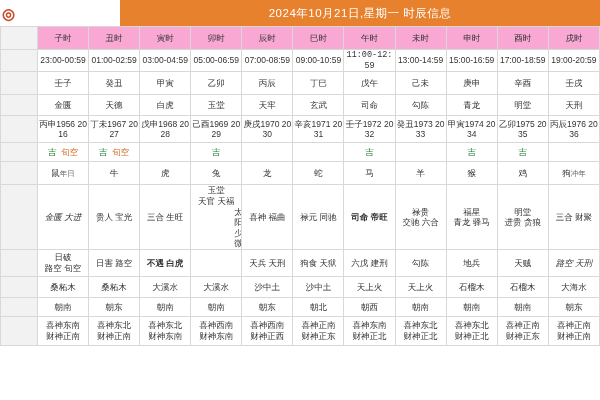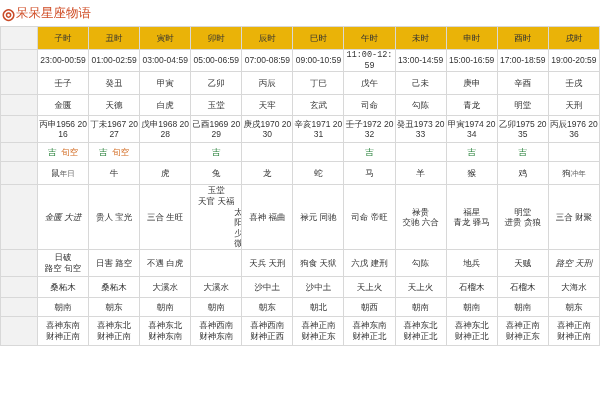--- a/index.html
+++ b/index.html
@@ -76,21 +76,21 @@
   td.label {
     background: #f2f2f2;
     width: 36px;
     color: #444;
   }
   
   .r-hour td {
     height: 22px;
     font-size: 12px;
     color: #2d2d2d;
-    background: #eab308;
+    background: #f9a8d4;
   }
   .r-hour td.label { background: #f2f2f2; }
   .r-range td {
     height: 18px;
     font-size: 8px;
     color: #555;
   }
   .r-gz td {
     height: 22px;
     font-size: 10.5px;
@@ -140,22 +140,22 @@
   .sub { font-size: 7.5px; color: #666; }
 </style>
 </head>
 <body>
 
 <div class="page">
 
   <div class="header">
     <div class="brand">
       <span class="brand-logo">◎</span>
-      <span class="brand-text">呆呆星座物语</span>
     </div>
+    <div class="title-bar">2024年10月21日,星期一 时辰信息</div>
   </div>
 
   <table class="cal">
     <tbody id="tbody">
         <tr class="r-hour">
           <td class="label"></td>
           <td>
             <span style="display: block;">子时</span>
           </td>
           <td>
@@ -355,21 +355,21 @@
             <span style="display: block;">天官 天福</span>
             <span style="display: block; margin-left: 43px;">太阳 少微</span>
           </td>
           <td>
             <span style="display: block;">喜神 福曲</span>
           </td>
           <td>
             <span style="display: block;">禄元 同驰</span>
           </td>
           <td>
-            <span style="display: block;">司命 帝旺</span>
+            <span style="display: block; font-weight: bold;">司命 帝旺</span>
           </td>
           <td>
             <span style="display: block;">禄贵</span>
             <span style="display: block;">交驰 六合</span>
           </td>
           <td>
             <span style="display: block;">福星</span>
             <span style="display: block;">青龙 驿马</span>
           </td>
           <td>
@@ -383,21 +383,21 @@
         <tr class="r-shensha2">
           <td class="label"></td>
           <td>
             <span style="display: block;">日破</span>
             <span style="display: block;">路空 旬空</span>
           </td>
           <td>
             <span style="display: block;">日害 路空</span>
           </td>
           <td>
-            <span style="display: block;">不遇 白虎</span>
+            <span style="display: block; font-weight: bold;">不遇 白虎</span>
           </td>
           <td>
             <span style="display: block;"></span>
           </td>
           <td>
             <span style="display: block;">天兵 天刑</span>
           </td>
           <td>
             <span style="display: block;">狗食 天狱</span>
           </td>

